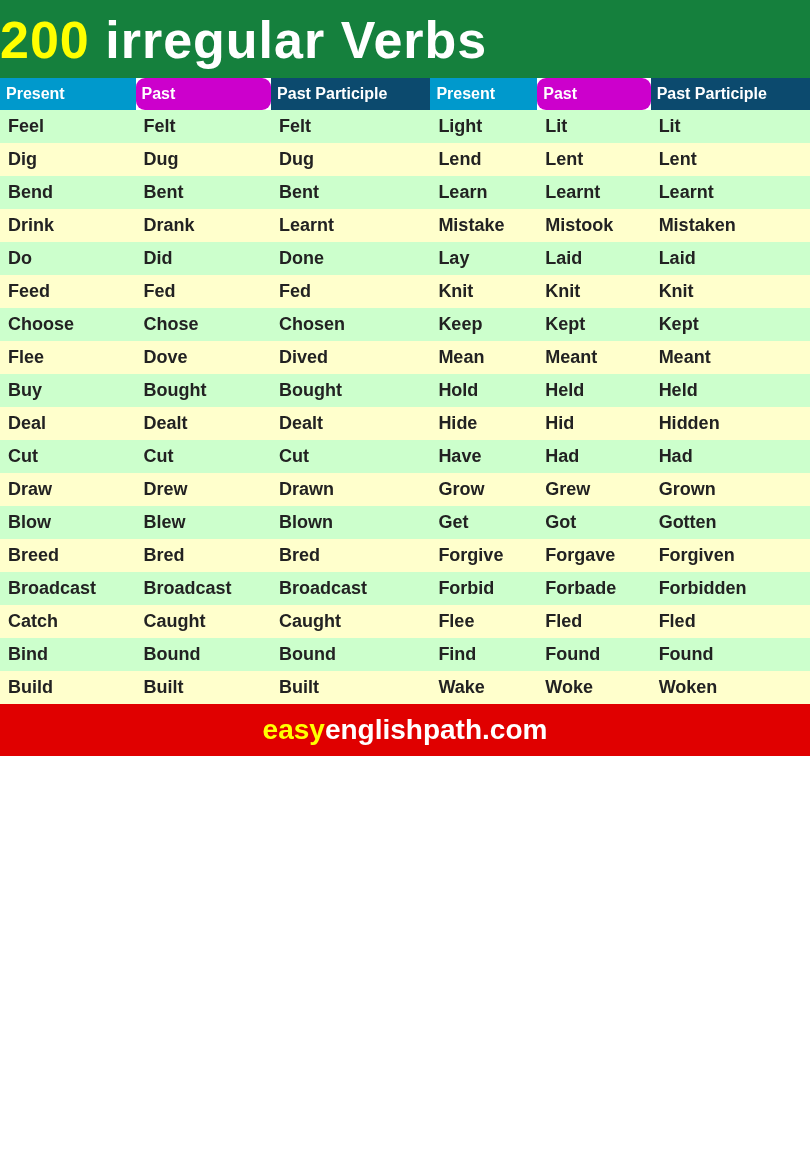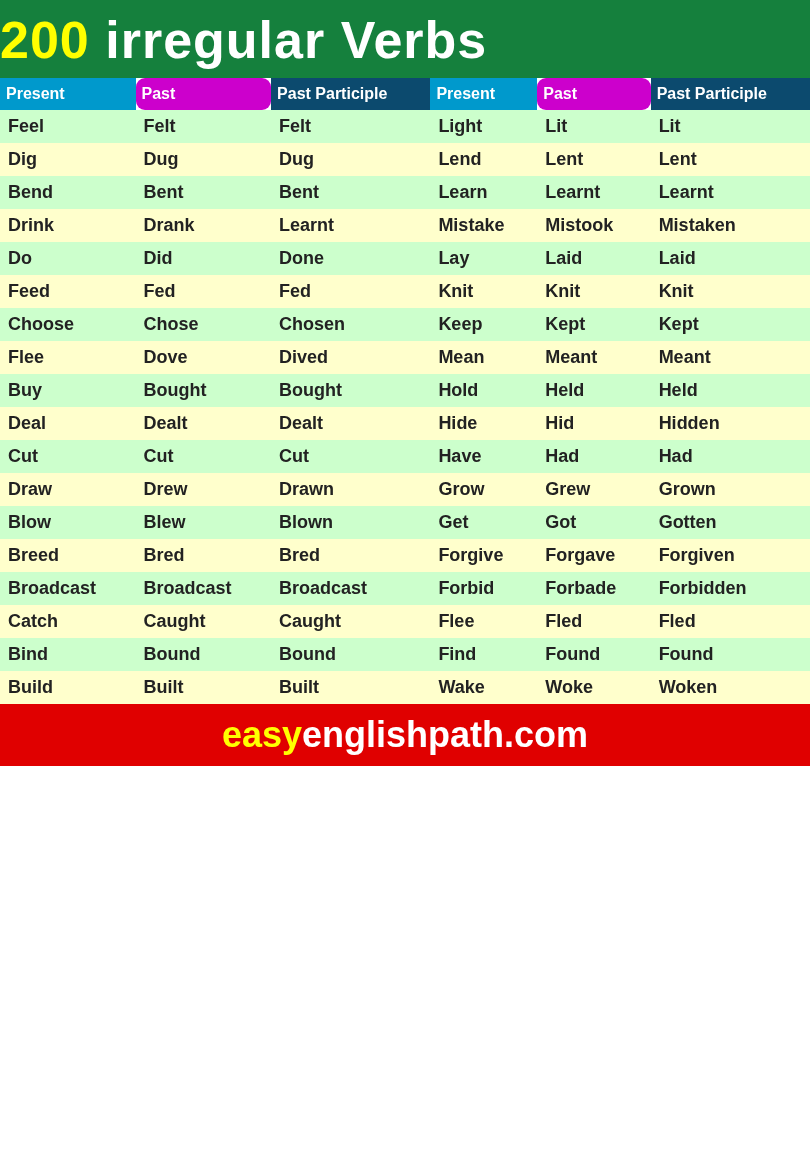--- a/index.html
+++ b/index.html
@@ -60,21 +60,21 @@
     }
     tbody tr:nth-child(even) td {
       background: #ffffcc;
     }
     .footer {
       background: #e00000;
       text-align: center;
       padding: 10px 0;
     }
     .footer span {
-      font-size: 36px;
+      font-size: 28px;
       font-weight: 900;
       color: #fff;
       margin-top: 48px;
     }
     .footer span .easy {
       color: #ffff00;
     }
   </style>
 </head>
 <body>

